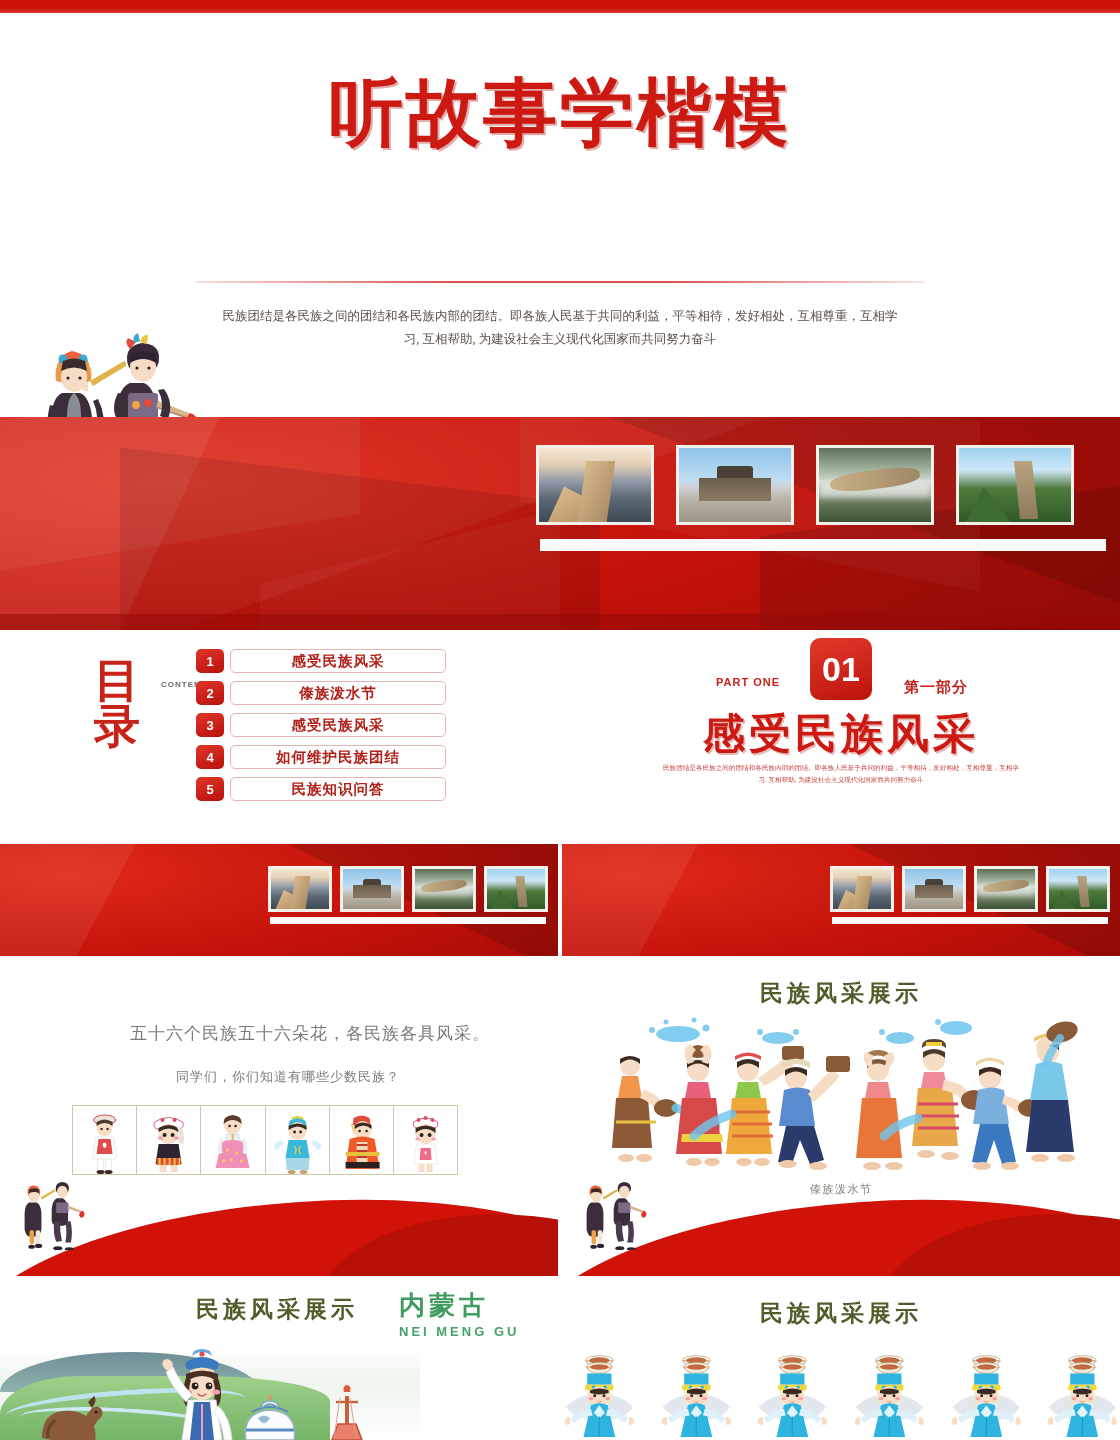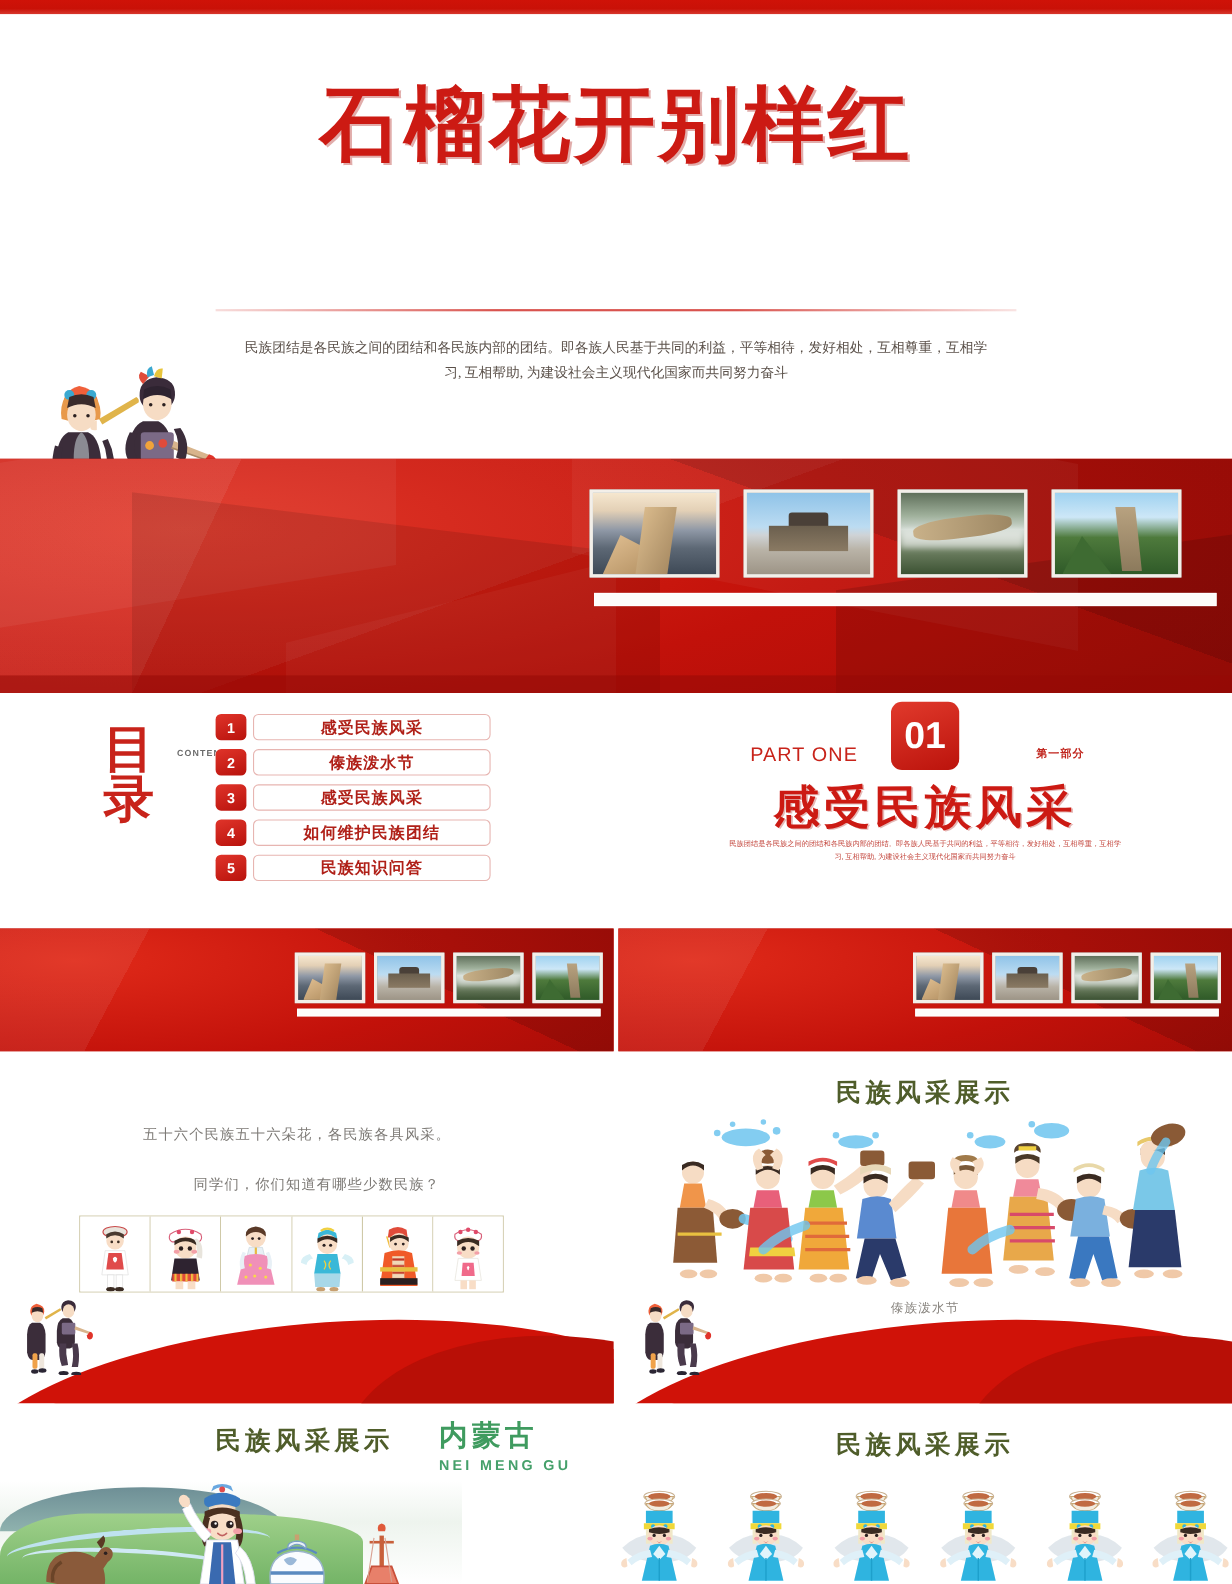--- a/index.html
+++ b/index.html
@@ -144,26 +144,26 @@
   .part-chip {
     position:absolute; left:50%; transform:translateX(-50%); top:2px;
     width:62px; height:62px; border-radius:10px;
     background:linear-gradient(160deg,#e13a2c,#bb130c);
     color:#fff; font-size:34px; font-weight:900; display:flex;
     align-items:center; justify-content:center;
     font-family:"Liberation Sans","DejaVu Sans",sans-serif;
   }
   .part-en {
     position:absolute; left:88px; top:40px; width:130px; text-align:right;
-    color:#c8231a; font-size:18px; font-weight:400; letter-spacing:1px;
+    color:#c8231a; font-size:11px; font-weight:700; letter-spacing:1px;
     font-family:"Liberation Sans","DejaVu Sans",sans-serif;
   }
   .part-cn {
-    position:absolute; right:96px; top:42px; width:120px; text-align:center;
-    color:#c0241c; font-size:10px; font-weight:700; letter-spacing:1px;
+    position:absolute; right:96px; top:42px; width:120px; text-align:left;
+    color:#c0241c; font-size:15px; font-weight:700; letter-spacing:1px;
   }
   .part-title {
     position:absolute; left:0; top:70px; width:558px; text-align:center;
     color:#cc1a13; font-size:42px; font-weight:900; letter-spacing:4px;
     font-family:"Liberation Sans","DejaVu Sans",sans-serif;
     text-shadow:1.5px 1.5px 0 rgba(170,20,14,.3);
   }
   .part-desc {
     position:absolute; left:100px; top:126px; width:358px; text-align:center;
     color:#c4483f; font-size:6.6px; line-height:1.85;
@@ -182,21 +182,21 @@
       linear-gradient(205deg, rgba(0,0,0,.14) 0 34%, rgba(0,0,0,0) 34%),
       radial-gradient(130% 170% at 12% 26%, #e02a19 0%, #c2110a 48%, #9a0a05 100%);
   }
 
   
   .row3 { position:absolute; left:0; top:960px; width:1120px; height:316px; }
   .slide-56 { left:0; top:0; width:558px; height:316px; }
   .slide-water { left:562px; top:0; width:558px; height:316px; }
 
   .txt-56a {
-    position:absolute; left:130px; top:62px; color:#7d7a76; font-size:13px; letter-spacing:1px;
+    position:absolute; left:130px; top:62px; color:#7d7a76; font-size:17px; letter-spacing:1px;
   }
   .txt-56b {
     position:absolute; left:176px; top:108px; color:#7d7a76; font-size:13px; letter-spacing:1px;
   }
   .doll-grid {
     position:absolute; left:72px; top:145px; width:386px; height:70px;
     display:flex; border:1px solid #cfc9a8;
   }
   .doll-cell { flex:1; border-right:1px solid #cfc9a8; position:relative; background:#fff; }
   .doll-cell:last-child { border-right:none; }
@@ -249,21 +249,21 @@
 </head>
 <body>
 
 <div class="page">
 
   <div class="top-strip"></div>
 
   <section class="slide-cover">
 
     <div class="cover-title">
-      <span>石榴花开别样红</span>
+      <span>听故事学楷模</span>
     </div>
 
     <div class="cover-rule"></div>
 
     <p class="cover-desc">民族团结是各民族之间的团结和各民族内部的团结。即各族人民基于共同的利益，平等相待，发好相处，互相尊重，互相学习, 互相帮助, 为建设社会主义现代化国家而共同努力奋斗</p>
 
 
     <div class="musicians">
       <svg viewBox="0 0 170 222" width="170" height="222">
 

